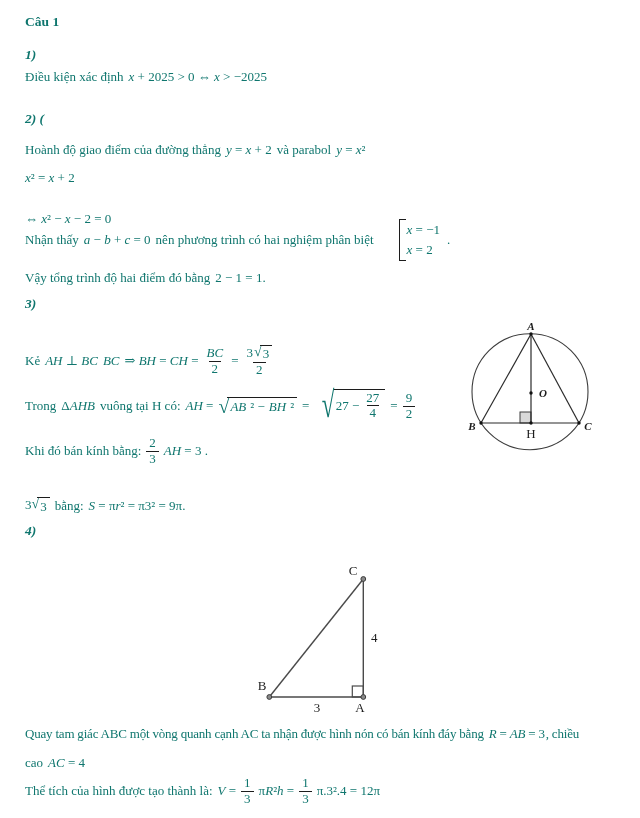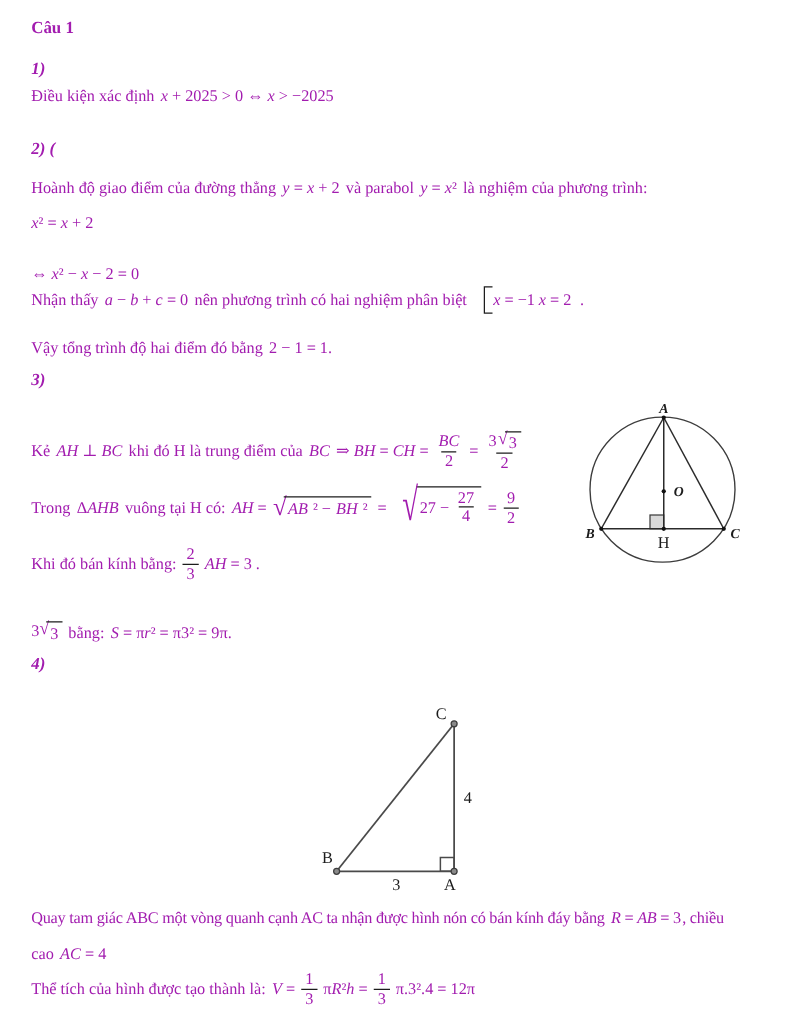--- a/index.html
+++ b/index.html
@@ -1,18 +1,18 @@
 <!DOCTYPE html>
 <html><head>
 <meta charset="utf-8">
 <style>
   html,body{margin:0;padding:0;background:#ffffff;}
   .page{
     position:relative;width:640px;height:818px;background:#ffffff;overflow:hidden;
-    font-family:"Liberation Serif","DejaVu Serif",serif;color:#a21caf;
+    font-family:"Liberation Serif","DejaVu Serif",serif;color:#0f766e;
   }
   .line{
     position:absolute;left:25px;display:flex;align-items:center;gap:5px;
     white-space:nowrap;font-size:13px;line-height:1.25;
   }
   .title{font-weight:bold;font-size:13.5px;}
   .sec{font-weight:bold;font-style:italic;font-size:13.5px;}
   .tight{letter-spacing:-0.2px;}
   i{font-style:italic;}
 
@@ -23,22 +23,22 @@
 
   
   .sq{display:inline-flex;align-items:flex-start;}
   .sq .sg{line-height:1;margin-right:-2px;font-weight:400;}
   .sq .rd{border-top:1.2px solid #1c1c1c;padding:1px 3px 0 3px;display:inline-flex;align-items:center;gap:4px;}
   .sq.small .sg{font-size:14px;margin-top:0px;}
   .sq.mid .sg{font-size:20px;margin-top:-1px;}
   .sq.tall .sg{font-size:37px;margin-top:-3px;transform:scaleX(0.62);transform-origin:right top;font-weight:200;}
 
   
-  .sys{position:relative;display:inline-flex;flex-direction:row;gap:3px;
-       border-left:1.6px solid #1c1c1c;padding:3px 2px 3px 7px;margin-left:8px;}
+  .sys{position:relative;display:inline-flex;flex-direction:column;gap:3px;
+       border-left:1.6px solid #1c1c1c;padding:3px 2px 3px 7px;margin-left:20px;}
   .sys::before,.sys::after{content:"";position:absolute;left:0;width:6px;border-top:1.6px solid #1c1c1c;}
   .sys::before{top:0;}
   .sys::after{bottom:0;}
 
   .fig{position:absolute;}
   svg text{font-family:"Liberation Serif","DejaVu Serif",serif;fill:#1c1c1c;}
 </style>
 </head>
 <body>
 
@@ -57,21 +57,20 @@
   </div>
 
   <div class="line sec" style="top:111px">
     <span>2) (</span>
   </div>
   <div class="line" style="top:142px">
     <span>Hoành độ giao điểm của đường thẳng</span>
     <span><i>y</i> = <i>x</i> + 2</span>
     <span>và parabol</span>
     <span><i>y</i> = <i>x</i>²</span>
-    <span>là nghiệm của phương trình:</span>
   </div>
   <div class="line" style="top:170px">
     <span><i>x</i>² = <i>x</i> + 2</span>
   </div>
   <div class="line" style="top:211px">
     <span>⇔ <i>x</i>² − <i>x</i> − 2 = 0</span>
   </div>
   <div class="line" style="top:221px;height:38px">
     <span>Nhận thấy</span>
     <span><i>a</i> − <i>b</i> + <i>c</i> = 0</span>
@@ -86,21 +85,20 @@
     <span>Vậy tổng trình độ hai điểm đó bằng</span>
     <span>2 − 1 = 1.</span>
   </div>
 
   <div class="line sec" style="top:296px">
     <span>3)</span>
   </div>
   <div class="line" style="top:341px;height:40px">
     <span>Kẻ</span>
     <span><i>AH</i> ⊥ <i>BC</i></span>
-    <span>khi đó H là trung điểm của</span>
     <span><i>BC</i></span>
     <span>⇒ <i>BH</i> = <i>CH</i> =</span>
     <span class="fr">
       <span class="nu">
           <i>BC</i>
         </span>
       <span class="dn">2</span>
     </span>
     <span>=</span>
     <span class="fr">

